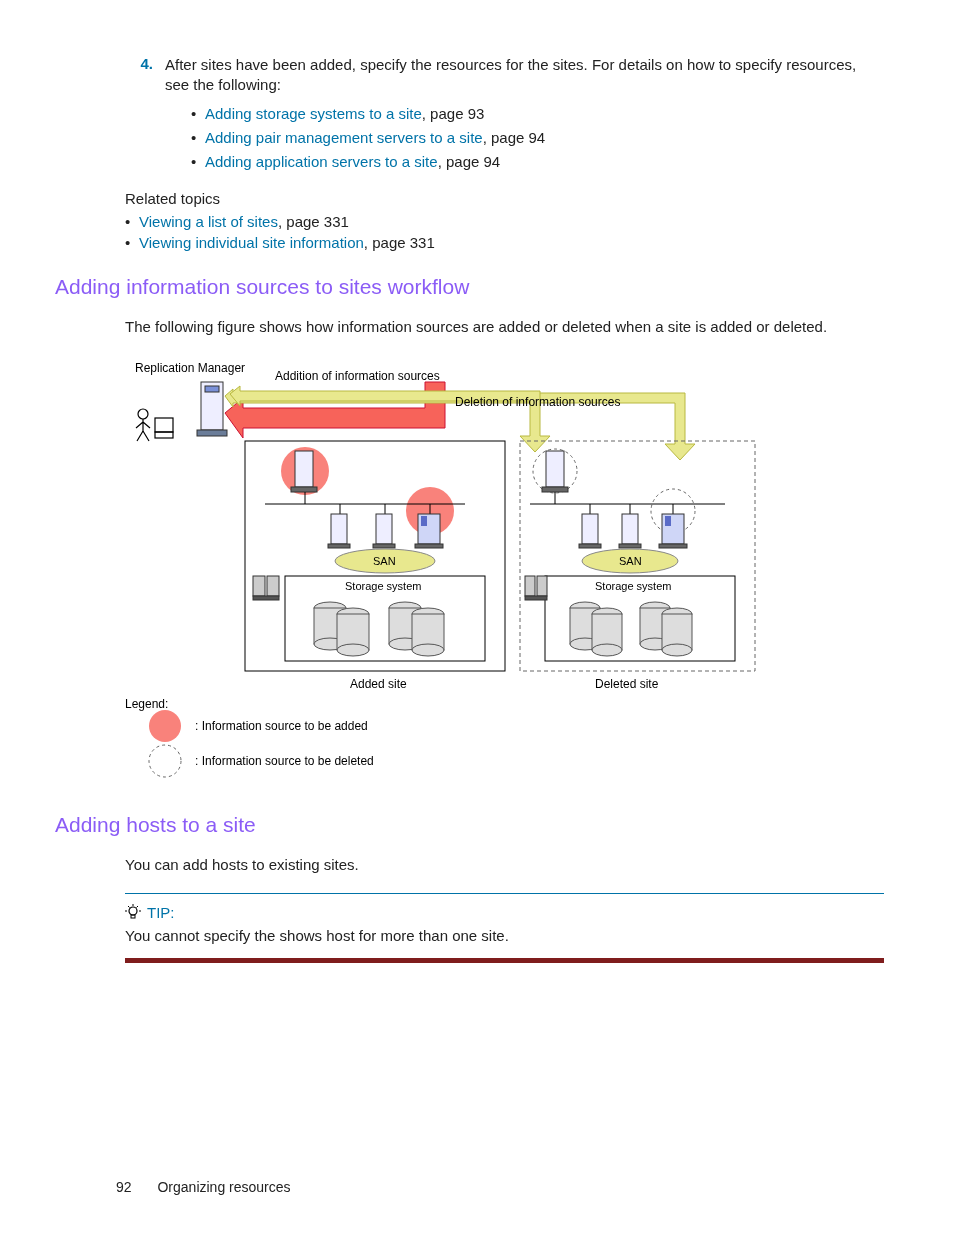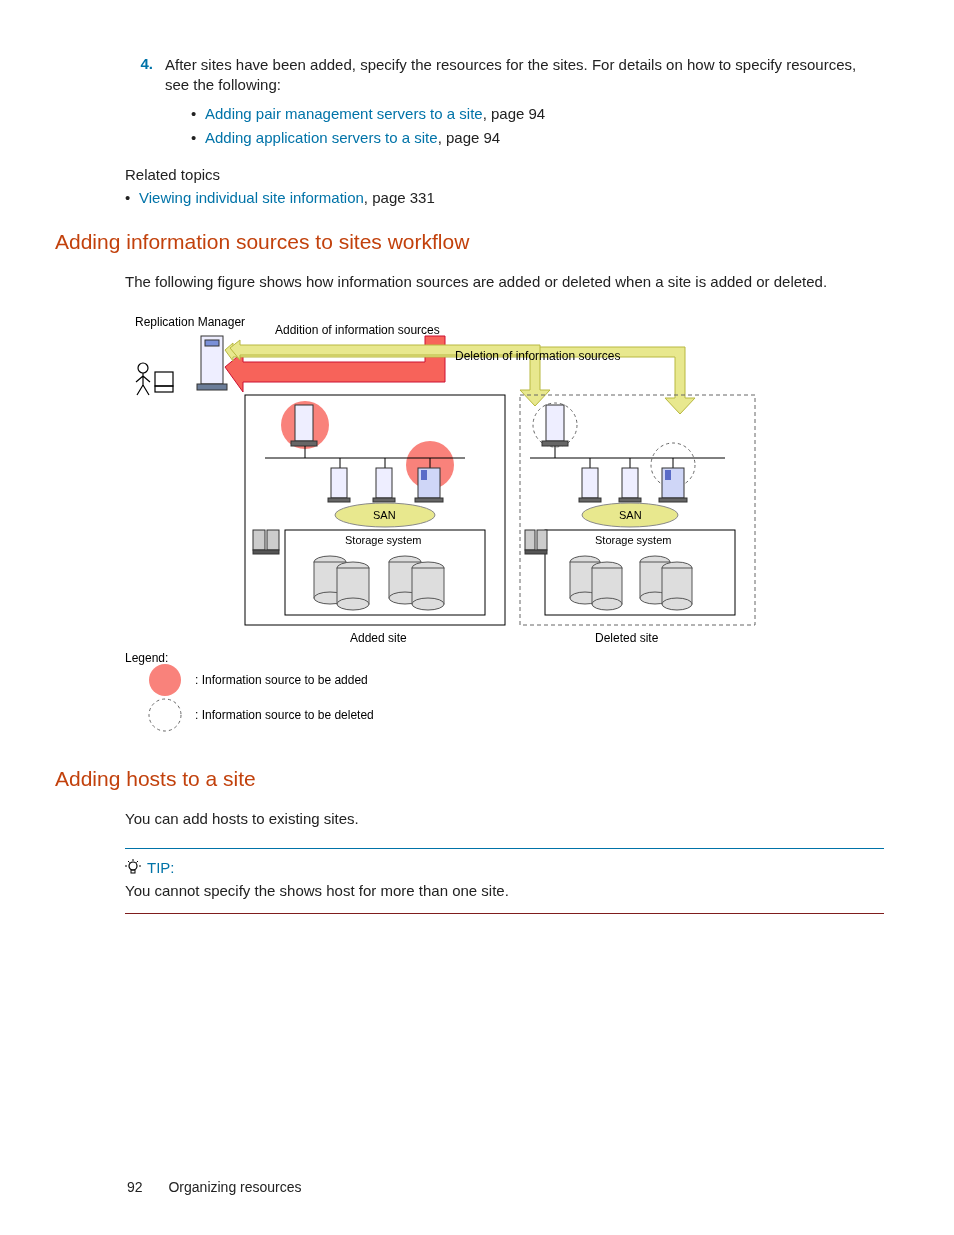--- a/index.html
+++ b/index.html
@@ -70,81 +70,83 @@
   }
   .bold {
     font-weight: normal;
     margin: 10px 0 4px 0;
   }
   a.link {
     color: #0073a8;
     text-decoration: none;
   }
   h2.section {
-    color: #c2410c;
+    color: #8b5cf6;
     font-weight: normal;
     font-size: 21px;
     margin: 24px 0 10px 0;
   }
   .body-text {
     margin: 18px 0;
     line-height: 1.35;
   }
   .figure {
     margin: 6px 0 10px 0;
   }
   .tip-block {
     border-top: 1px solid #0073a8;
-    border-bottom: 1px solid #7f1d1d;
+    border-bottom: 5px solid #7f1d1d;
     padding: 10px 0 14px 0;
     margin: 18px 0;
   }
   .tip-head {
     color: #0073a8;
     display: flex;
     align-items: center;
     gap: 6px;
     margin-bottom: 6px;
   }
   .tip-icon {
     width: 16px; height: 16px;
     display: inline-block;
   }
   .footer {
     position: absolute;
     bottom: 40px;
-    left: 127px;
+    left: 116px;
     font-size: 14px;
   }
   .footer .pg {
     margin-right: 22px;
   }
   
   .diagram-svg text { font-family: Arial, Helvetica, sans-serif; }
 </style>
 </head>
 <body>
 
 <div class="page">
 
   <div class="content">
 
     <div class="ol-item">
       <div class="ol-num">4.</div>
       <div class="ol-body">
         <span>After sites have been added, specify the resources for the sites. For details on how to specify resources, see the following:</span>
         <ul class="sub">
+          <li><a class="link">Adding storage systems to a site</a><span>, page 93</span></li>
           <li><a class="link">Adding pair management servers to a site</a><span>, page 94</span></li>
           <li><a class="link">Adding application servers to a site</a><span>, page 94</span></li>
         </ul>
       </div>
     </div>
 
     <div class="bold">Related topics</div>
     <ul class="related">
+      <li><a class="link">Viewing a list of sites</a><span>, page 331</span></li>
       <li><a class="link">Viewing individual site information</a><span>, page 331</span></li>
     </ul>
   </div>
 
   <h2 class="section">Adding information sources to sites workflow</h2>
 
   <div class="content">
     <p class="body-text">The following figure shows how information sources are added or deleted when a site is added or deleted.</p>
 
     <div class="figure">

